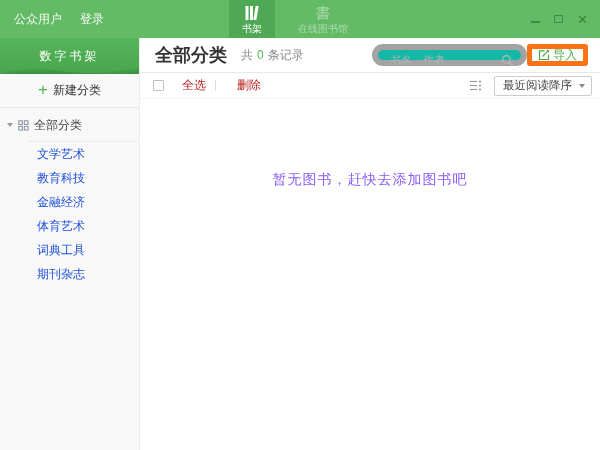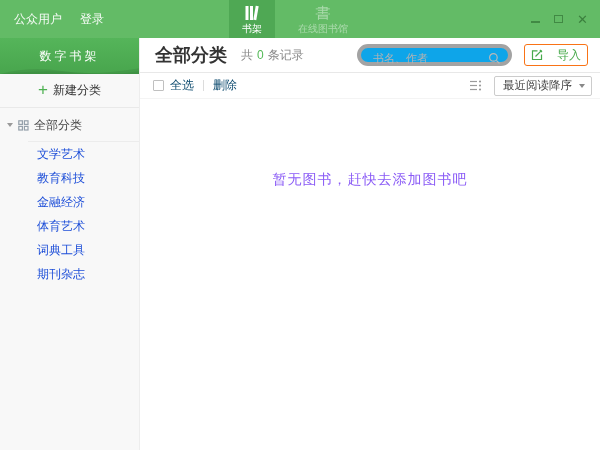--- a/index.html
+++ b/index.html
@@ -40,28 +40,28 @@
   .grid-icon { margin-right:5px; display:flex; }
   .tree-divider { border-top:1px solid #ececec; margin-left:28px; margin-top:5px; flex:none; }
   .tree-item { height:23px; line-height:23px; padding-left:37px; font-size:12px; color:#1d4ed8; cursor:pointer; flex:none; margin-top:1px; }
 
   
   .main { flex:1; display:flex; flex-direction:column; background:#fff; min-width:0; }
   .main-header { height:35px; flex:none; display:flex; align-items:center; padding:0 12px 0 15px; border-bottom:1px solid #e8e8e8; }
   .page-title { font-size:18px; font-weight:600; color:#333; }
   .records { margin-left:14px; font-size:12px; color:#888; display:flex; gap:4px; align-items:center; }
   .records .count { color:#53b957; }
-  .search-box { margin-left:auto; width:155px; height:22px; border:4px solid #a3a3a3; border-radius:11px; position:relative; background:#0ea5e9; }
+  .search-box { margin-left:auto; width:155px; height:22px; border:6px solid #a3a3a3; border-radius:11px; position:relative; background:#14b8a6; }
   .search-box input { width:100%; height:100%; border:none; outline:none; background:transparent; border-radius:11px; padding:0 26px 0 12px; font-size:11px; color:#333; font-family:inherit; }
   .search-box input::placeholder { color:#b3b3b3; }
   .search-icon { position:absolute; right:7px; top:4px; cursor:pointer; display:flex; }
-  .import-btn { margin-left:12px; height:22px; min-width:47px; border:1px solid #f97316; border-radius:3px; background:#fff; color:#47a94b; font-size:12px; display:flex; align-items:center; justify-content:center; gap:14px; padding:0 6px; cursor:pointer; font-family:inherit; }
+  .import-btn { height:22px; min-width:47px; border:5px solid #f97316; border-radius:3px; background:#fff; color:#47a94b; font-size:12px; display:flex; align-items:center; justify-content:center; gap:3px; padding:0 6px; cursor:pointer; font-family:inherit; }
   .toolbar { height:26px; flex:none; display:flex; align-items:center; padding:0 8px 0 13px; border-bottom:1px solid #f4f4f4; }
   .checkbox { width:11px; height:11px; border:1px solid #c0c0c0; border-radius:1px; background:#fff; margin-right:6px; cursor:pointer; flex:none; }
-  .tb-label { font-size:12px; color:#0c4a6e; cursor:pointer; }
+  .tb-label { font-size:12px; color:#b91c1c; cursor:pointer;margin-left:12px; }
   .vdiv { width:1px; height:11px; background:#dcdcdc; margin:0 9px; }
   .list-icon { margin-left:auto; margin-right:12px; display:flex; cursor:pointer; }
   .sort-dd { height:20px; border:1px solid #ccc; border-radius:2px; display:flex; align-items:center; gap:7px; padding:0 6px 0 8px; font-size:11.5px; color:#444; cursor:pointer; background:#fff; }
   .dd-caret { width:0; height:0; border-left:3.5px solid transparent; border-right:3.5px solid transparent; border-top:4px solid #888; }
   .empty-msg { margin-top:72px; text-align:center; font-size:14px; color:#8b5cf6; letter-spacing:1px; }
 </style>
 </head>
 <body>
 
 <div class="app">

